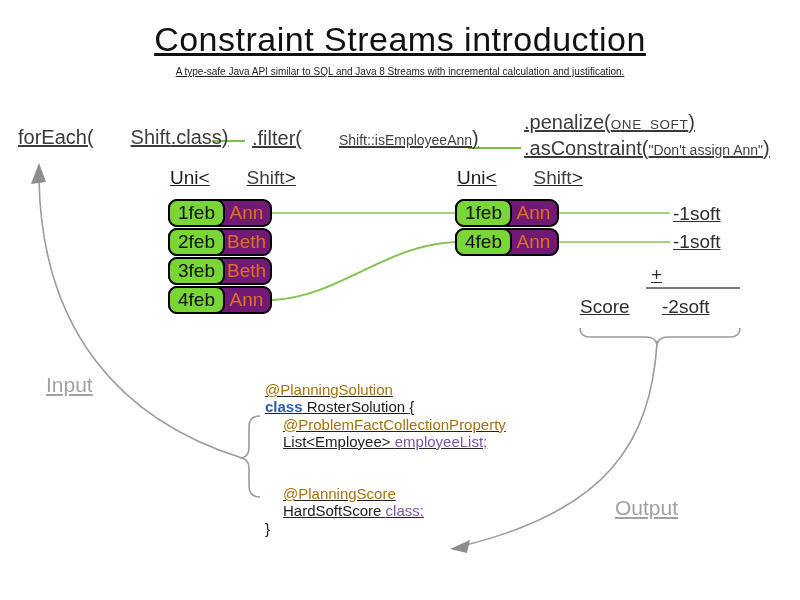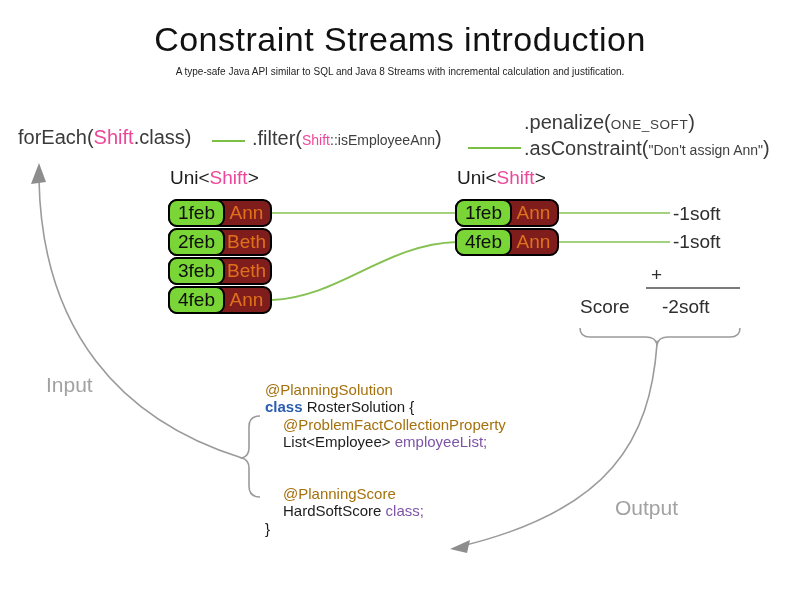--- a/index.html
+++ b/index.html
@@ -1,31 +1,31 @@
 <!DOCTYPE html>
 <html><head>
 <meta charset="utf-8">
 <style>
   html,body{margin:0;padding:0;background:#fff;}
   .stage{position:relative;width:800px;height:600px;background:#fff;overflow:hidden;
          font-family:"Liberation Sans",sans-serif;color:#222;}
-  .abs{position:absolute;}
+  .abs{position:absolute;text-decoration:underline;}
   .overlay{position:absolute;left:0;top:0;width:800px;height:600px;pointer-events:none;}
 
   .title{left:0;top:20px;width:800px;text-align:center;font-size:34px;color:#111;letter-spacing:.5px;}
   .subtitle{left:0;top:66px;width:800px;text-align:center;font-size:10px;color:#1e1e1e;}
 
   .big{font-size:20px;color:#3a3a3a;white-space:nowrap;}
   .small-arg{font-size:14px;color:#3f3f3f;}
-  .green-t{color:#ec4899;}
+  .green-t{color:#404040;margin-left:37px;}
   .caps-arg{font-size:13.5px;letter-spacing:.6px;color:#3f3f3f;}
 
   .uni-label{font-size:19px;color:#1c1c1c;white-space:nowrap;}
 
-  .srow{position:absolute;width:104px;height:28px;background:#7f1d1d;border:2px solid #000;
+  .srow{position:absolute;width:104px;height:28px;background:#701a75;border:2px solid #000;
         border-radius:9px;box-sizing:border-box;}
   .srow .date{position:absolute;left:-2px;top:-2px;width:57px;height:28px;background:#79d636;
         border:2px solid #000;border-radius:9px;box-sizing:border-box;display:flex;
         align-items:center;justify-content:center;font-size:19px;color:#0e0e0e;}
   .srow .name{position:absolute;left:55px;right:2px;top:0;bottom:0;display:flex;
         align-items:center;justify-content:center;font-size:19px;color:#e0711c;}
 
   .weight{font-size:19px;color:#2e2e2e;white-space:nowrap;}
   .plus{font-size:19px;color:#2e2e2e;}
   .sumline{height:2px;background:#7a7a7a;}

